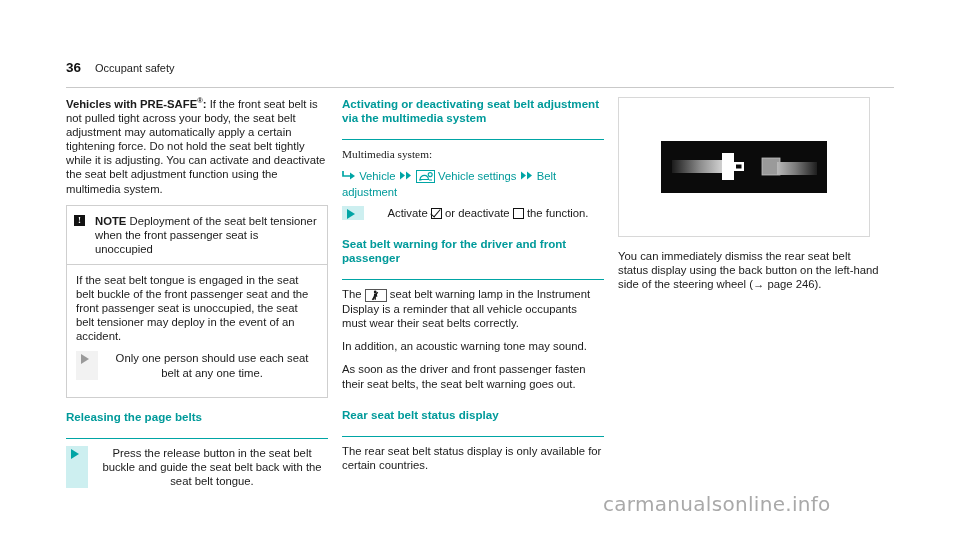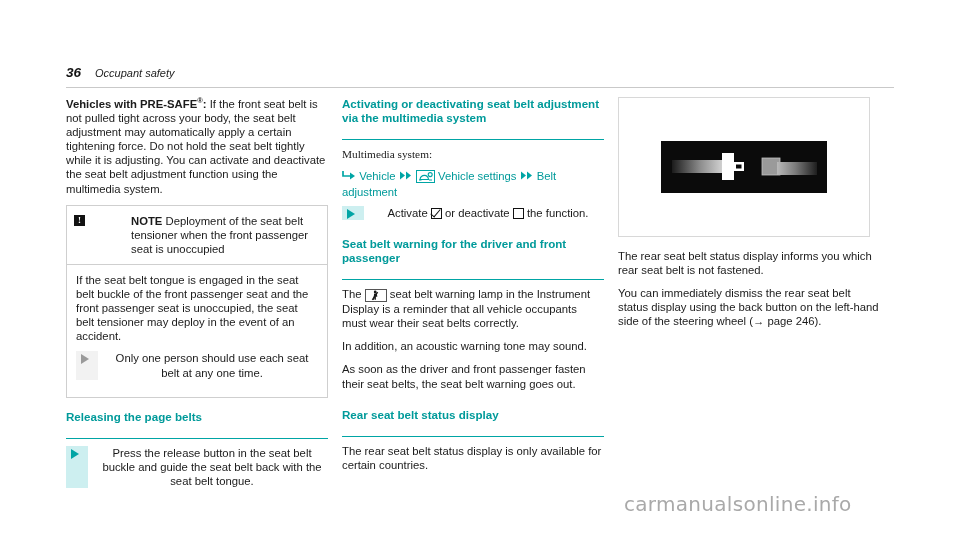--- a/index.html
+++ b/index.html
@@ -18,25 +18,24 @@
 
   
   .page-header {
     position: absolute;
     left: 66px;
     top: 66px;
     width: 828px;
     height: 22px;
     border-bottom: 1px solid #c9c9c9;
     display: flex;
-    align-items: flex-start;
+    align-items: flex-end;
     gap: 14px;
-    padding-bottom: 18px;
-    box-sizing: border-box;
-    font-style: italic;
+    padding-bottom: 12px;
+    box-sizing: border-box;
   }
   .page-number {
     font-size: 13.5px;
     font-weight: bold;
     letter-spacing: 0;
     color: #111;
   }
   .page-chapter {
     font-size: 11px;
     font-weight: normal;
@@ -109,21 +108,20 @@
     font-size: 9px;
     font-weight: bold;
     line-height: 11px;
     text-align: center;
     margin-top: 1px;
     font-family: "Liberation Serif", serif;
   }
   .notebox-head-text {
     font-size: 11.3px;
     line-height: 14.1px;
-    margin-left: 36px;
   }
   .notebox-body {
     padding: 8px 9px 9px 9px;
   }
   .notebox-body p { margin: 0 0 8px 0; }
   .notebox-body p:last-child { margin-bottom: 0; }
 
   
   .action {
     display: flex;
@@ -244,21 +242,21 @@
     background: #0b0b0b;
     position: relative;
     display: flex;
     align-items: center;
     justify-content: center;
   }
 
   
   .watermark {
     position: absolute;
-    left: 624px;
+    left: 603px;
     top: 497px;
     font-size: 20px;
     color: #a9a9a9;
     letter-spacing: 0.3px;
     font-family: "DejaVu Sans", sans-serif;
     white-space: nowrap;
   }
 </style>
 </head>
 <body>
@@ -380,18 +378,17 @@
           <rect x="8" y="15" width="52" height="13" fill="url(#gA)"></rect>
           <path d="M58 8 L70 8 L70 17 L80 17 L80 26 L70 26 L70 35 L58 35 Z" fill="#ffffff"></path>
           <rect x="72" y="19.5" width="5.5" height="4" fill="#0b0b0b"></rect>
 
           <rect x="98" y="13" width="18" height="17" fill="#9a9a9a" stroke="#c2c2c2" stroke-width="0.8"></rect>
           <rect x="113" y="17" width="40" height="13" fill="url(#gB)"></rect>
         </svg>
       </div>
     </div>
 
-    <p class="body-text">The rear seat belt status display informs you which rear seat belt is not fastened.</p>
     <p class="body-text"><span>You can immediately dismiss the rear seat belt status display using the back button on the left-hand side of the steering wheel (</span><span>→</span><span> page 246).</span></p>
   </div>
 </div>
 
 <div class="watermark">carmanualsonline.info</div>
 
 </body></html>

